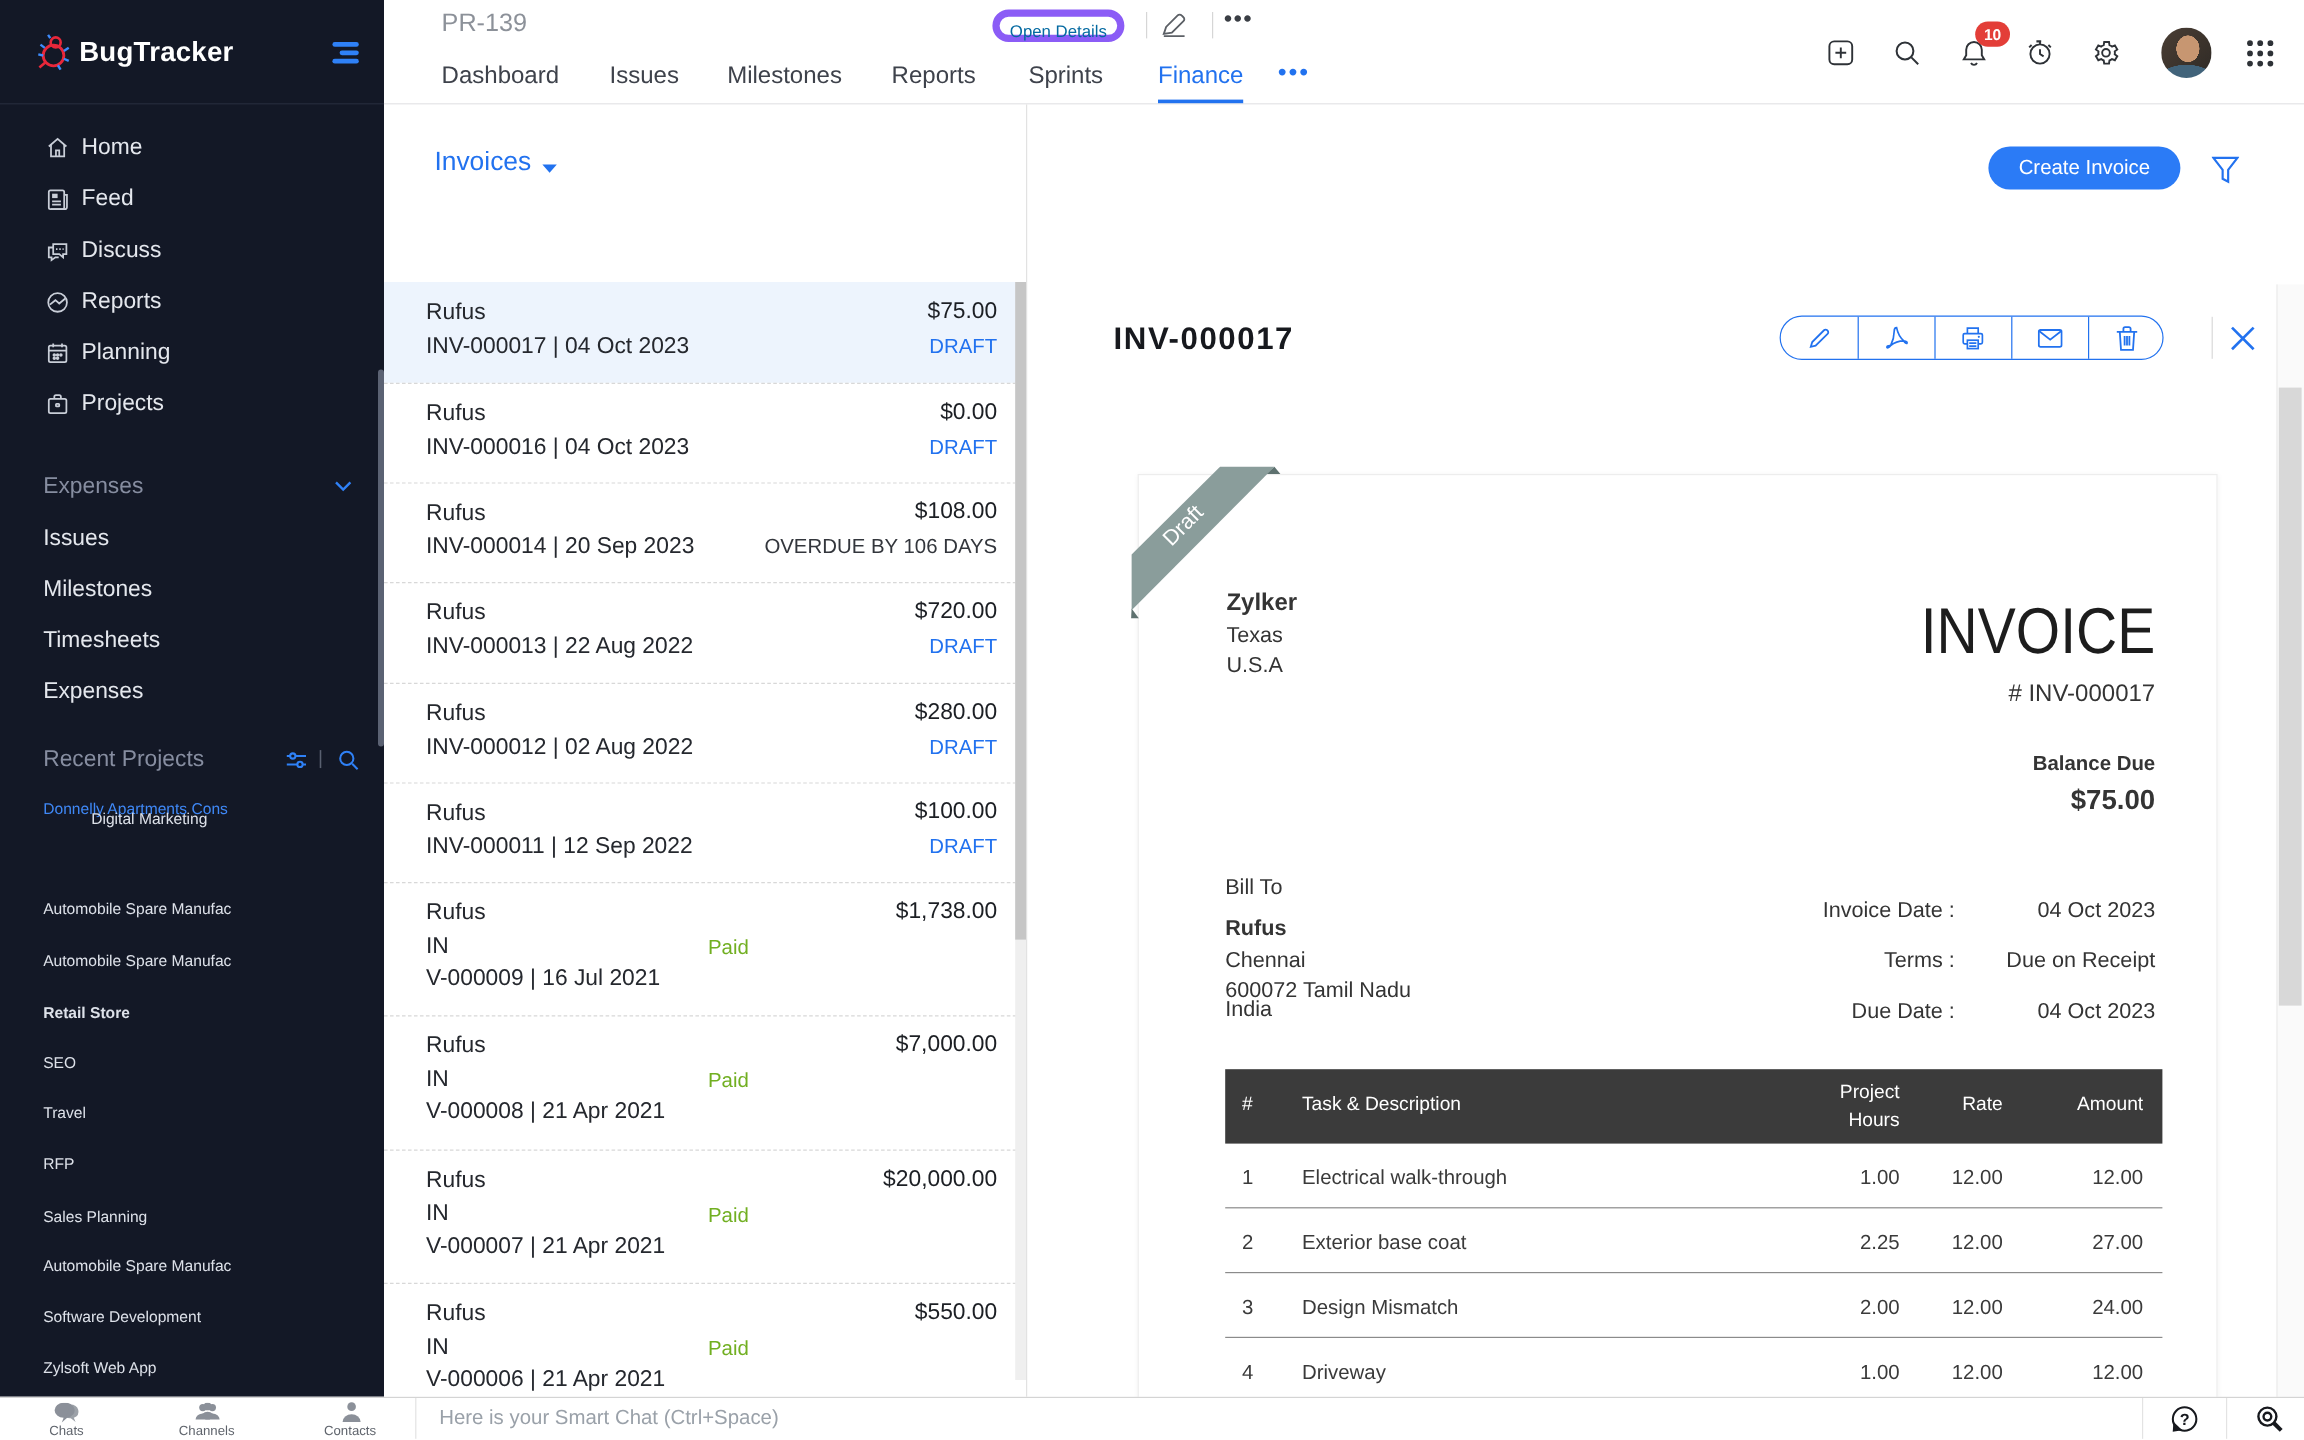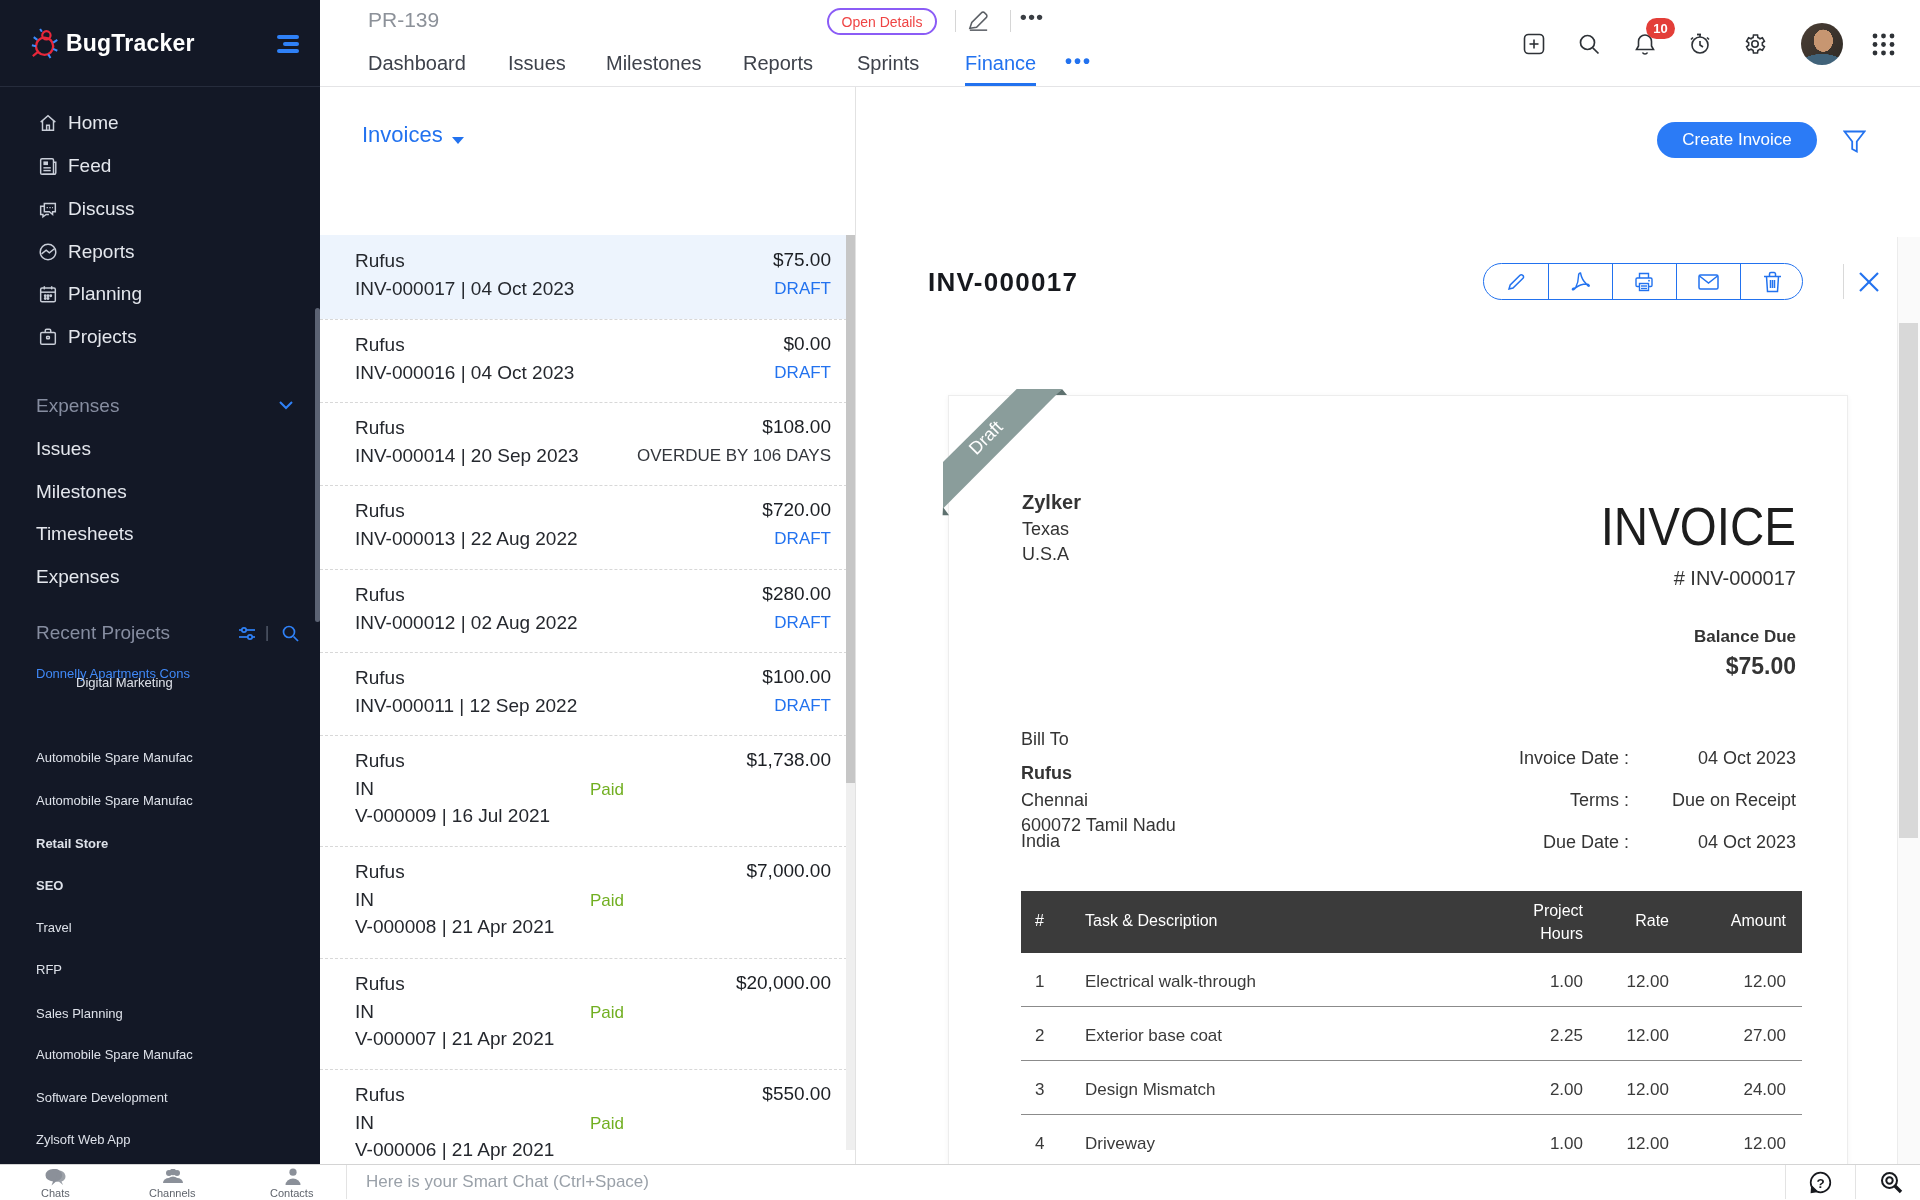--- a/index.html
+++ b/index.html
@@ -15,21 +15,21 @@
 .side-ico { left:37px; width:22px; height:22px; }
 .sec-label { left:36px; color:#868da0; font-size:19px; }
 .sub-item { left:36px; color:#e4e7ed; font-size:19px; }
 .proj-item { left:36px; color:#dde1e9; font-size:13px; white-space:nowrap; max-width:276px; overflow:hidden; }
 #side-scroll { left:315px; top:308px; width:5px; height:314px; background:#5b6273; border-radius:3px; }
 
 
 #tophead { left:320px; top:0; width:1600px; height:87px; background:#fff; border-bottom:1px solid #e4e4e6; }
 #crumb { left:48px; top:8px; font-size:21px; color:#8c9199; }
 #ptitle { left:125px; top:5px; font-size:24px; color:#17191e; font-weight:bold; letter-spacing:-0.2px; }
-#opendet { left:507px; top:8px; width:110px; height:27px; border:2px solid #8b5cf6; border-radius:14px; color:#ef4444; font-size:14px; text-align:center; line-height:25px; }
+#opendet { left:507px; top:8px; width:110px; height:27px; border:6px solid #8b5cf6; border-radius:14px; color:#0369a1; font-size:14px; text-align:center; line-height:25px; }
 .tab { top:52px; font-size:20px; color:#3e424b; }
 #tab-fin { color:#2272ef; border-bottom:3px solid #2272ef; padding-bottom:8px; }
 .hicon { top:32px; width:24px; height:24px; }
 
 
 #invlabel { left:362px; top:122px; font-size:22px; color:#2272ef; }
 #createbtn { left:1657px; top:122px; width:160px; height:36px; background:#2b7bf6; border-radius:18px; color:#fff; font-size:17px; text-align:center; line-height:36px; }
 
 
 #listpane { left:320px; top:235px; width:535px; height:931px; background:#fff; }
@@ -411,21 +411,21 @@
     <div class="abs" style="left:265px;top:624px;color:#596070;font-size:16px;">|</div>
     <svg class="abs" style="left:281px;top:624px;" width="19" height="19" viewBox="0 0 19 19" fill="none" stroke="#2f81f7" stroke-width="1.7">
       <circle cx="8" cy="8" r="5.5"></circle>
         <line x1="12.5" y1="12.5" x2="17" y2="17"></line>
     </svg>
     <div class="abs proj-item" style="top:666px;color:#3f88f6;">Donnelly Apartments Cons</div>
     <div class="abs proj-item" style="top:675px;margin-left:40px;">Digital Marketing</div>
     <div class="abs proj-item" style="top:750px;">Automobile Spare Manufac</div>
     <div class="abs proj-item" style="top:793px;">Automobile Spare Manufac</div>
     <div class="abs proj-item" style="top:836px;font-weight:bold;">Retail Store</div>
-    <div class="abs proj-item" style="top:878px;font-weight:bold;">SEO</div>
+    <div class="abs proj-item" style="top:878px;">SEO</div>
     <div class="abs proj-item" style="top:920px;">Travel</div>
     <div class="abs proj-item" style="top:962px;">RFP</div>
     <div class="abs proj-item" style="top:1006px;">Sales Planning</div>
     <div class="abs proj-item" style="top:1047px;">Automobile Spare Manufac</div>
     <div class="abs proj-item" style="top:1090px;">Software Development</div>
     <div class="abs proj-item" style="top:1132px;">Zylsoft Web App</div>
     <div id="side-scroll" class="abs"></div>
   </div>
 
   <div id="botbar" class="abs">

